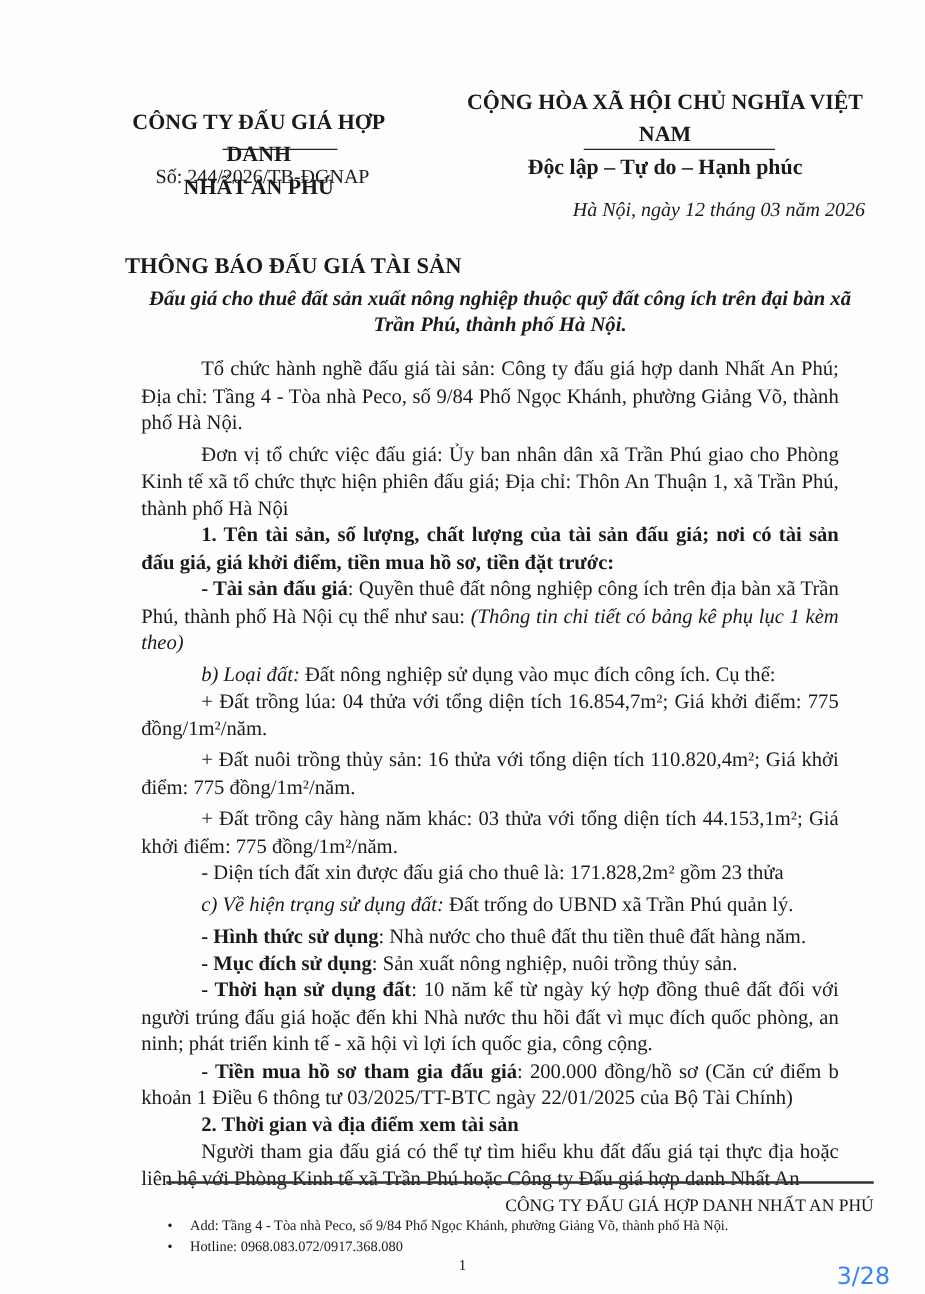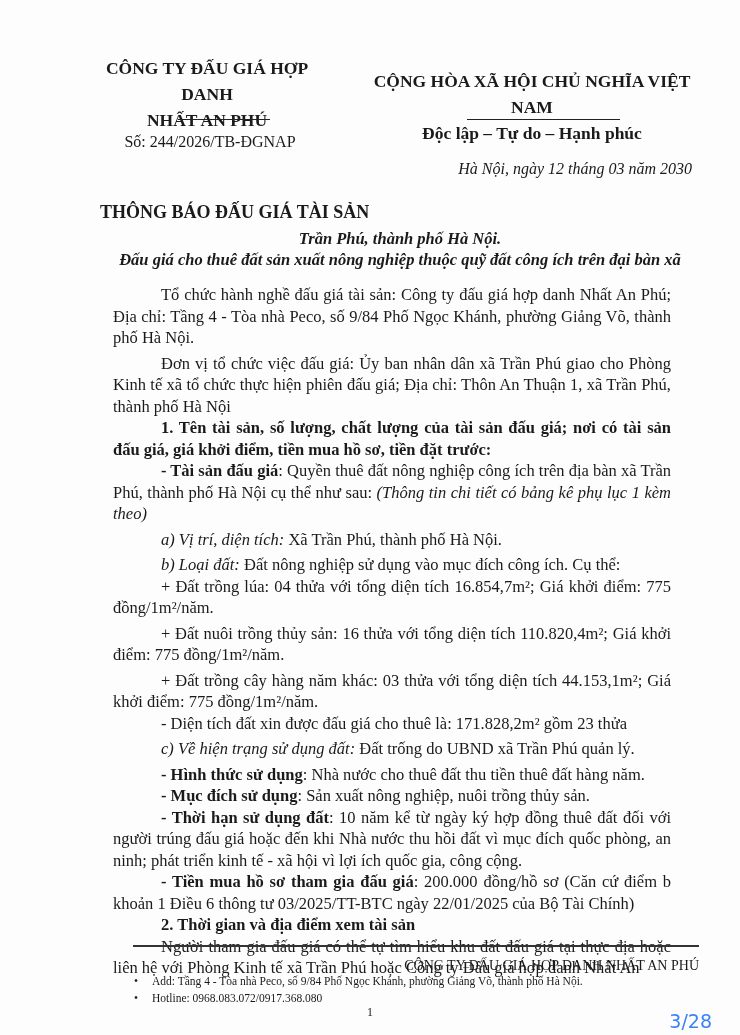--- a/index.html
+++ b/index.html
@@ -2,21 +2,21 @@
 <html><head>
 <meta charset="utf-8">
 <style>
   html, body { margin:0; padding:0; }
   body {
     width:740px; height:1035px; background:#fdfdfd; position:relative; overflow:hidden;
     font-family:"Liberation Serif", "DejaVu Serif", serif; color:#1a1a1a;
   }
   .page { position:absolute; left:0; top:0; width:740px; height:1035px; }
   .hdr-left, .hdr-right { position:absolute; text-align:center; font-weight:bold; font-size:17.5px; line-height:26px; }
-  .hdr-left { left:82px; width:250px; top:55px; }
+  .hdr-left { left:82px; width:250px; top:84px; }
   .hdr-right { left:352px; width:360px; top:68px; }
   .ul-left { position:absolute; left:178px; top:119px; width:92px; height:1.2px; background:#222; }
   .ul-right { position:absolute; left:467px; top:119px; width:153px; height:1.2px; background:#222; }
   .so { position:absolute; left:110px; top:133px; width:200px; text-align:center; font-size:16px; }
   .date { position:absolute; right:48px; top:160px; font-style:italic; font-size:16px; }
   .title { position:absolute; left:100px; width:600px; top:202px; font-weight:bold; font-size:18px; }
   .subtitle { position:absolute; left:100px; width:600px; top:228px; text-align:center; font-weight:bold; font-style:italic; font-size:16.5px; line-height:21px; }
   .body { position:absolute; left:113px; width:558px; top:284px; font-size:16.5px; line-height:21.5px; text-align:justify; }
   .body p { margin:0; }
   .ind { text-indent:48px; }
@@ -42,34 +42,33 @@
   </div>
   <div class="ul-left"></div>
 
   <div class="hdr-right">
     <div>CỘNG HÒA XÃ HỘI CHỦ NGHĨA VIỆT NAM</div>
     <div>Độc lập – Tự do – Hạnh phúc</div>
   </div>
   <div class="ul-right"></div>
 
   <div class="so">Số: 244/2026/TB-ĐGNAP</div>
-  <div class="date">Hà Nội, ngày 12 tháng 03 năm 2030</div>
+  <div class="date">Hà Nội, ngày 12 tháng 03 năm 2026</div>
 
   <div class="title">THÔNG BÁO ĐẤU GIÁ TÀI SẢN</div>
   <div class="subtitle">
+    <div>Đấu giá cho thuê đất sản xuất nông nghiệp thuộc quỹ đất công ích trên đại bàn xã</div>
     <div>Trần Phú, thành phố Hà Nội.</div>
-    <div>Đấu giá cho thuê đất sản xuất nông nghiệp thuộc quỹ đất công ích trên đại bàn xã</div>
   </div>
 
   <div class="body">
     <p class="ind">Tổ chức hành nghề đấu giá tài sản: Công ty đấu giá hợp danh Nhất An Phú; Địa chỉ: Tầng 4 - Tòa nhà Peco, số 9/84 Phố Ngọc Khánh, phường Giảng Võ, thành phố Hà Nội.</p>
     <p class="ind gap">Đơn vị tổ chức việc đấu giá: Ủy ban nhân dân xã Trần Phú giao cho Phòng Kinh tế xã tổ chức thực hiện phiên đấu giá; Địa chỉ: Thôn An Thuận 1, xã Trần Phú, thành phố Hà Nội</p>
     <p class="ind b">1. Tên tài sản, số lượng, chất lượng của tài sản đấu giá; nơi có tài sản đấu giá, giá khởi điểm, tiền mua hồ sơ, tiền đặt trước:</p>
     <p class="ind"><span class="b">- Tài sản đấu giá</span><span>: Quyền thuê đất nông nghiệp công ích trên địa bàn xã Trần Phú, thành phố Hà Nội cụ thể như sau: </span><span class="i">(Thông tin chi tiết có bảng kê phụ lục 1 kèm theo)</span></p>
-    <p class="ind gap"><span class="i">a) Vị trí, diện tích:</span><span> Xã Trần Phú, thành phố Hà Nội.</span></p>
     <p class="ind gap"><span class="i">b) Loại đất:</span><span> Đất nông nghiệp sử dụng vào mục đích công ích. Cụ thể:</span></p>
     <p class="ind">+ Đất trồng lúa: 04 thửa với tổng diện tích 16.854,7m²; Giá khởi điểm: 775 đồng/1m²/năm.</p>
     <p class="ind gap">+ Đất nuôi trồng thủy sản: 16 thửa với tổng diện tích 110.820,4m²; Giá khởi điểm: 775 đồng/1m²/năm.</p>
     <p class="ind gap">+ Đất trồng cây hàng năm khác: 03 thửa với tổng diện tích 44.153,1m²; Giá khởi điểm: 775 đồng/1m²/năm.</p>
     <p class="ind">- Diện tích đất xin được đấu giá cho thuê là: 171.828,2m² gồm 23 thửa</p>
     <p class="ind gap"><span class="i">c) Về hiện trạng sử dụng đất:</span><span> Đất trống do UBND xã Trần Phú quản lý.</span></p>
     <p class="ind gap"><span class="b">- Hình thức sử dụng</span><span>: Nhà nước cho thuê đất thu tiền thuê đất hàng năm.</span></p>
     <p class="ind"><span class="b">- Mục đích sử dụng</span><span>: Sản xuất nông nghiệp, nuôi trồng thủy sản.</span></p>
     <p class="ind"><span class="b">- Thời hạn sử dụng đất</span><span>: 10 năm kể từ ngày ký hợp đồng thuê đất đối với người trúng đấu giá hoặc đến khi Nhà nước thu hồi đất vì mục đích quốc phòng, an ninh; phát triển kinh tế - xã hội vì lợi ích quốc gia, công cộng.</span></p>
     <p class="ind"><span class="b">- Tiền mua hồ sơ tham gia đấu giá</span><span>: 200.000 đồng/hồ sơ (Căn cứ điểm b khoản 1 Điều 6 thông tư 03/2025/TT-BTC ngày 22/01/2025 của Bộ Tài Chính)</span></p>

